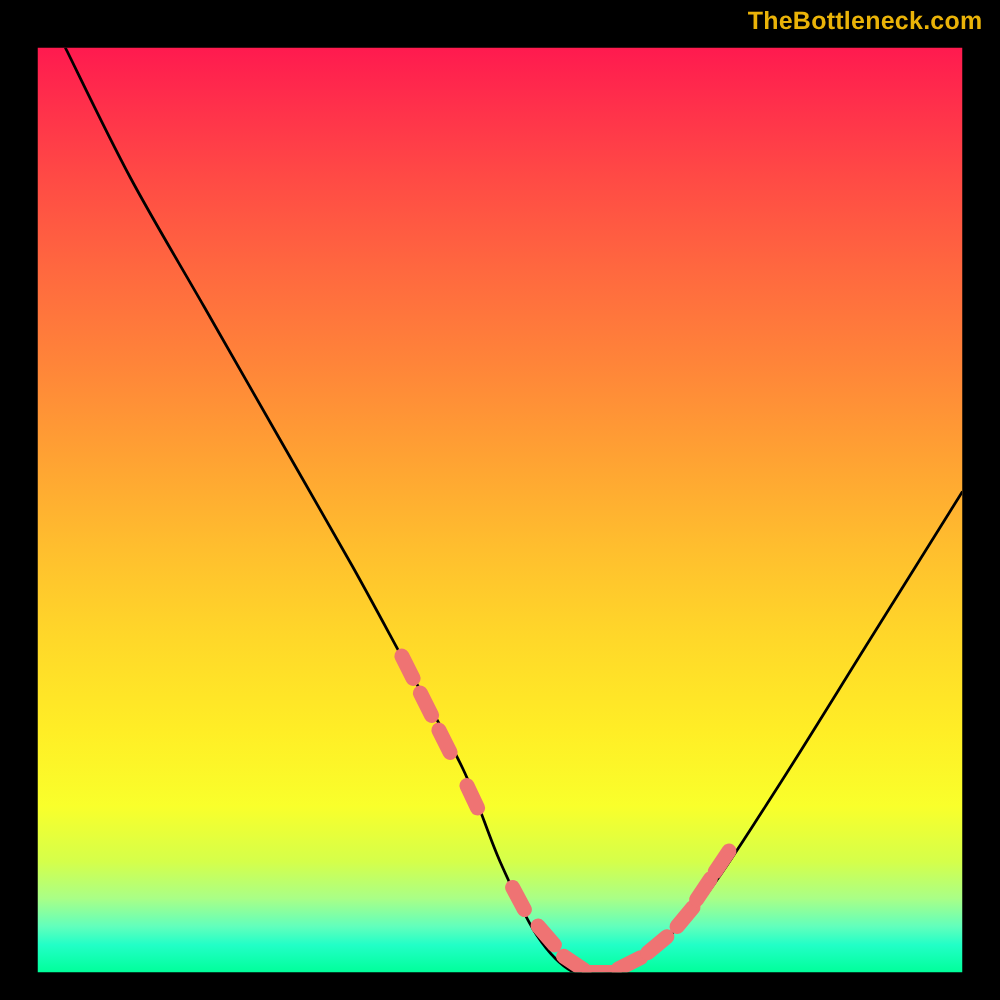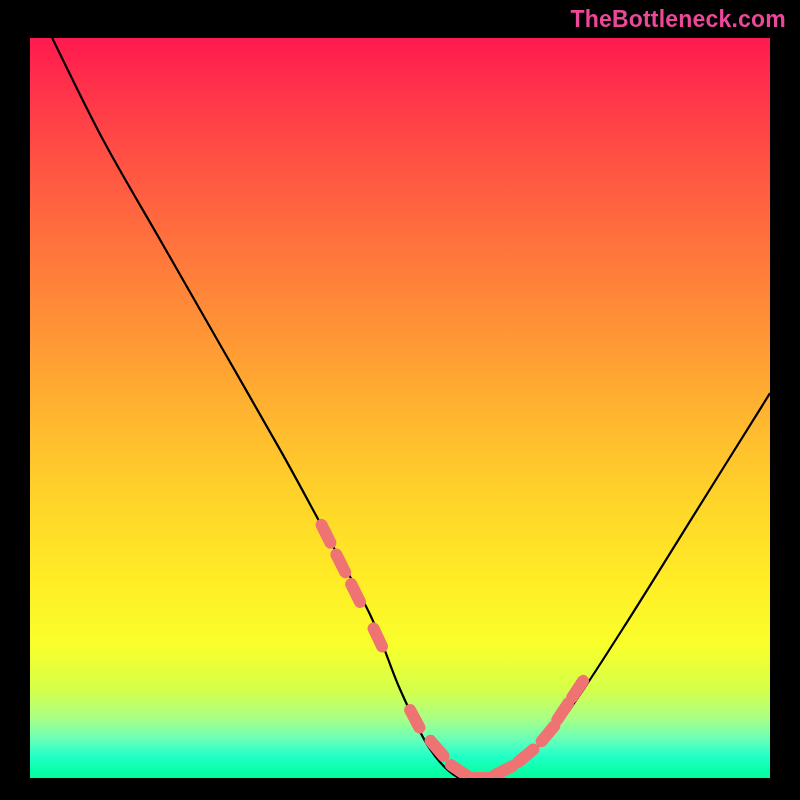--- a/index.html
+++ b/index.html
@@ -16,23 +16,23 @@
     top: 0;
     width: 800px;
     height: 800px;
     background: #000;
   }
   .watermark {
     position: absolute;
     top: 6px;
     right: 14px;
     font-family: Arial, Helvetica, sans-serif;
-    font-size: 23px;
+    font-size: 20px;
     font-weight: 600;
-    color: #ec4899;
+    color: #eab308;
     letter-spacing: 0.2px;
     user-select: none;
   }
   .plot {
     position: absolute;
     left: 30px;
     top: 38px;
     width: 740px;
     height: 740px;
     overflow: hidden;

